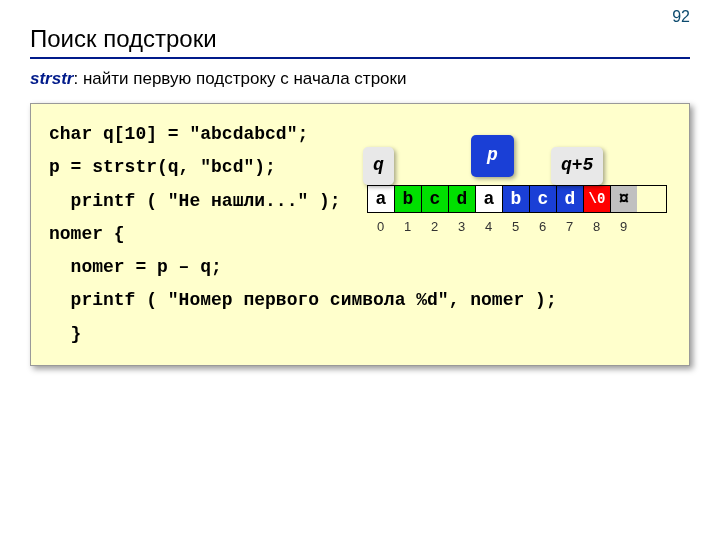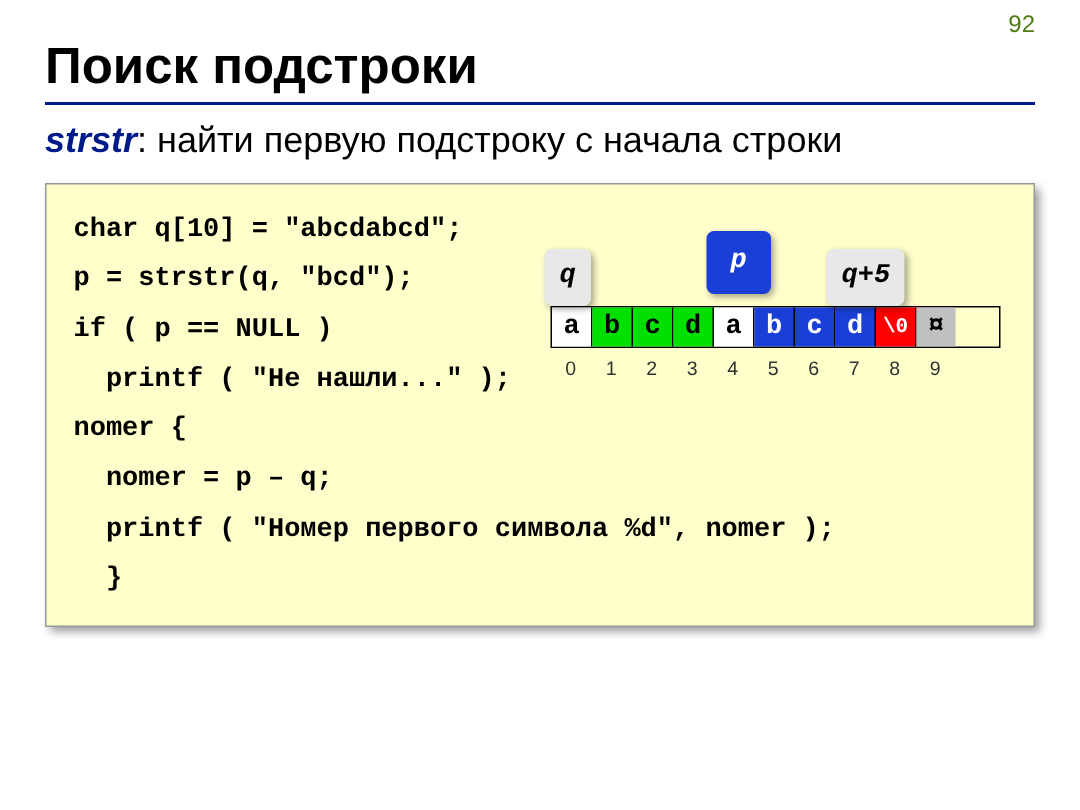--- a/index.html
+++ b/index.html
@@ -10,34 +10,34 @@
     font-family: Arial, sans-serif;
     background: #fff;
     position: relative;
     overflow: hidden;
   }
   .page-num {
     position: absolute;
     top: 8px;
     right: 30px;
     font-size: 16px;
-    color: #4d7c0f;
+    color: #0c4a6e;
   }
   .title {
-    font-size: 34px;
-    font-weight: bold;
+    font-size: 24px;
+    font-weight: normal;
     color: #000;
     margin: 25px 0 4px 30px;
   }
   .hr {
     border-top: 2px solid #001a8a;
     margin: 0 30px 10px 30px;
   }
   .subtitle {
-    font-size: 24px;
+    font-size: 17px;
     margin: 0 30px 14px 30px;
     color: #000;
   }
   .subtitle .fn {
     color: #001a8a;
     font-style: italic;
     font-weight: bold;
   }
   .codeblock {
     margin: 0 30px 0 30px;
@@ -121,21 +121,20 @@
 <div class="title">Поиск подстроки</div>
 <div class="hr"></div>
 
 <div class="subtitle">
   <span class="fn">strstr</span><span>: найти первую подстроку с начала строки</span>
 </div>
 
 <div class="codeblock">
   <div class="codeline">char q[10] = "abcdabcd";</div>
   <div class="codeline">p = strstr(q, "bcd");</div>
-  <div class="codeline">if ( p == NULL )</div>
   <div class="codeline">  printf ( "Не нашли..." );</div>
   <div class="codeline">nomer {</div>
   <div class="codeline">  nomer = p – q;</div>
   <div class="codeline">  printf ( "Номер первого символа %d", nomer );</div>
   <div class="codeline">  }</div>
 
   <div class="diagram">
     <div class="ptr-row">
       <div class="ptr" style="left:-4px;top:8px">q</div>
       <div class="ptr p" style="left:104px">p</div>

